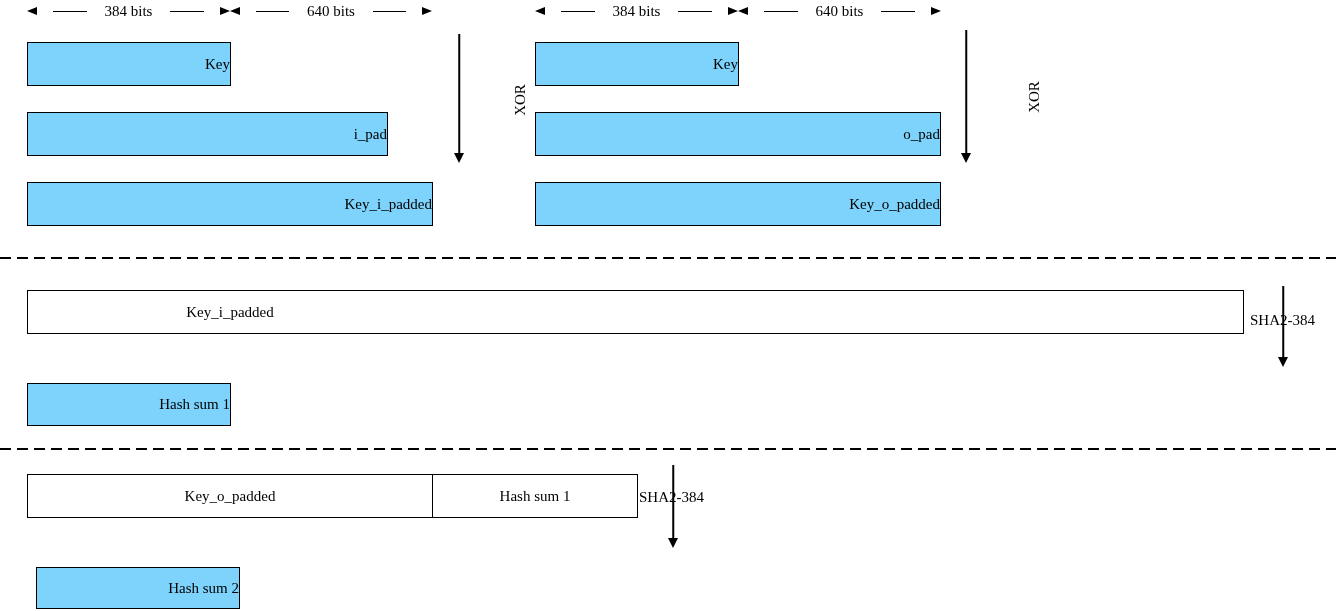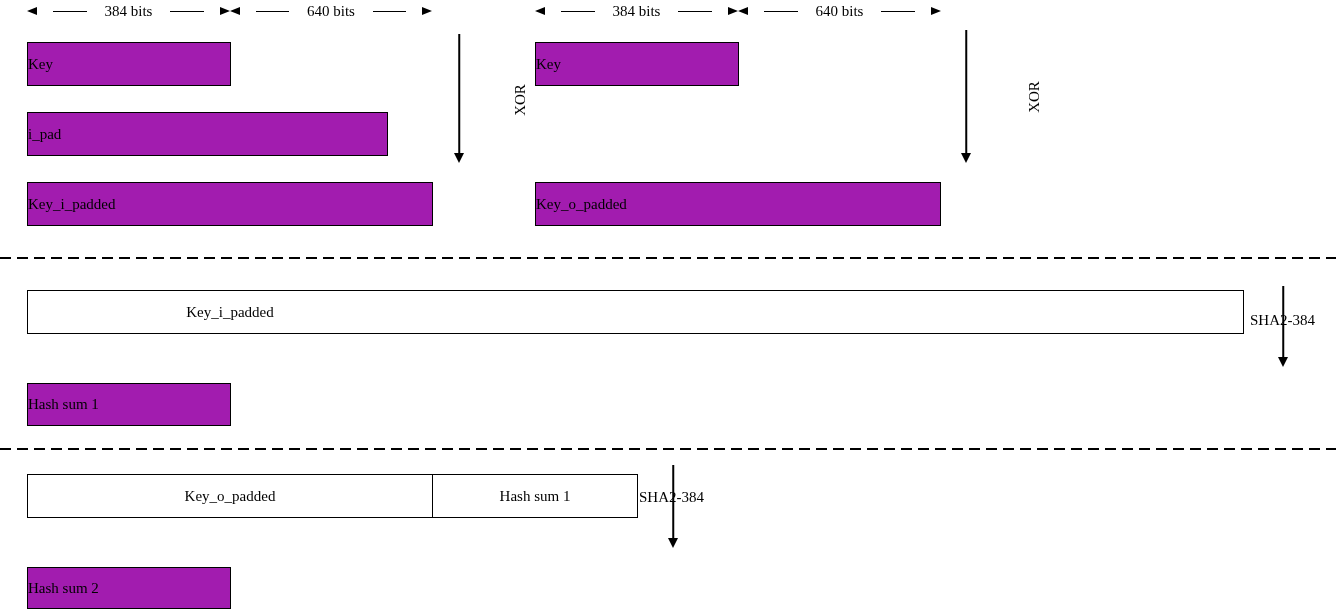--- a/index.html
+++ b/index.html
@@ -4,22 +4,22 @@
 <style>
   * { margin:0; padding:0; box-sizing:border-box; }
   html,body { background:#ffffff; }
   body { font-family:"Liberation Serif","DejaVu Serif",serif; color:#000; }
   .canvas {
     position:relative; width:1336px; height:611px; background:#fff;
     font-size:15px; overflow:hidden;
   }
   
   .box {
-    position:absolute; border:1.5px solid #000; background:#a21caf;
-    display:flex; align-items:center; justify-content:flex-start;
+    position:absolute; border:1.5px solid #000; background:#7dd3fc;
+    display:flex; align-items:center; justify-content:flex-end;
     white-space:nowrap;
   }
   
   .split { position:absolute; border:1.5px solid #000; background:#fff; display:flex; }
   .split .cell { display:flex; align-items:center; justify-content:center; white-space:nowrap; }
   .split .cell + .cell { border-left:1.5px solid #000; }
   
   .measure { position:absolute; display:flex; align-items:center; height:16px;gap:16px; }
   .measure .line { flex:1; height:0; border-top:1.5px solid #000; }
   .measure .lbl { padding:0 2px; white-space:nowrap; }
@@ -96,20 +96,23 @@
     <span class="ah-left"></span>
     <span class="line"></span>
     <span class="lbl">640 bits</span>
     <span class="line"></span>
     <span class="ah-right"></span>
   </div>
 
   <div class="box" style="left:535px; top:42px; width:204px; height:44px">
     <span>Key</span>
   </div>
+  <div class="box" style="left:535px; top:112px; width:406px; height:44px">
+    <span>o_pad</span>
+  </div>
   <div class="box" style="left:535px; top:182px; width:406px; height:44px">
     <span>Key_o_padded</span>
   </div>
 
   <div class="varrow" style="left:961px; top:30px; height:133px">
     <span class="stem"></span>
     <span class="head"></span>
   </div>
   <div class="vlabel" style="left:1011px; top:87px">XOR</div>
 
@@ -141,17 +144,17 @@
       <span>Hash sum 1</span>
     </div>
   </div>
 
   <div class="hlabel" style="left:639px; top:488px">SHA2-384</div>
   <div class="varrow" style="left:668px; top:465px; height:83px">
     <span class="stem"></span>
     <span class="head"></span>
   </div>
 
-  <div class="box" style="left:27px; top:567px; width:204px; height:42px">
+  <div class="box" style="left:36px; top:567px; width:204px; height:42px">
     <span>Hash sum 2</span>
   </div>
 
 </div>
 
 </body></html>

